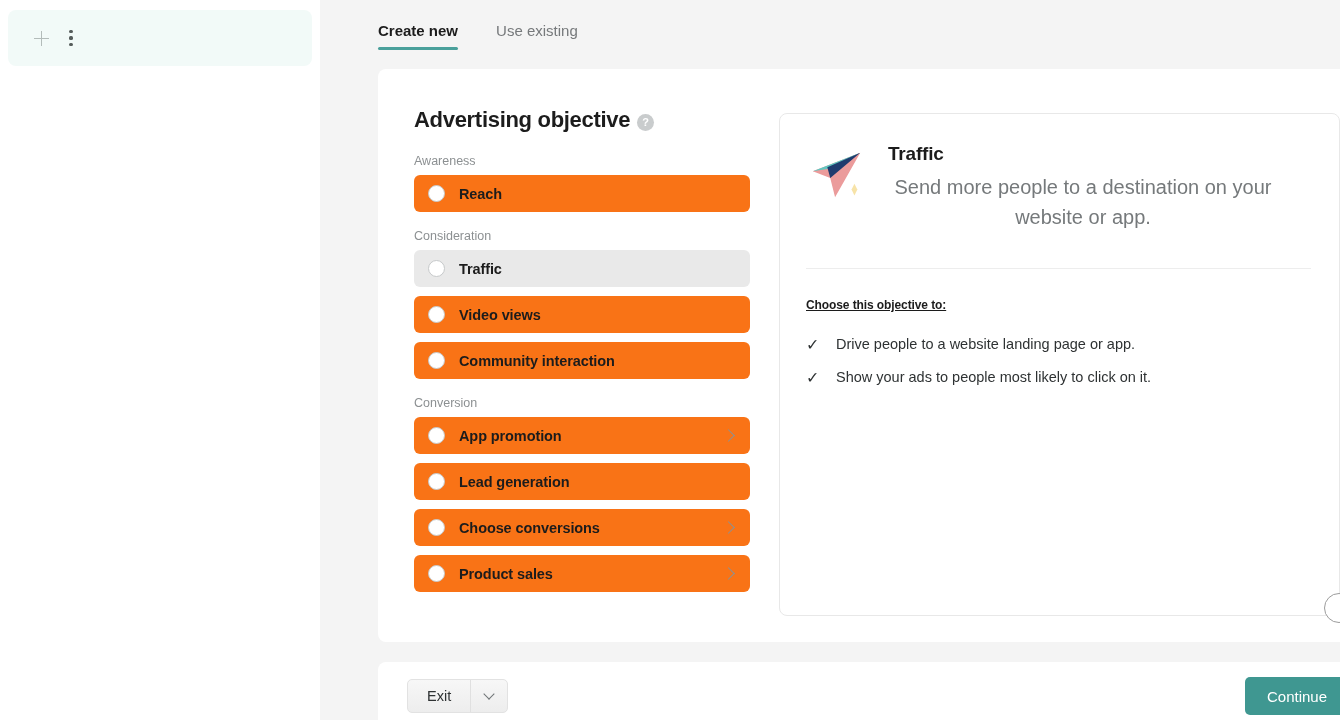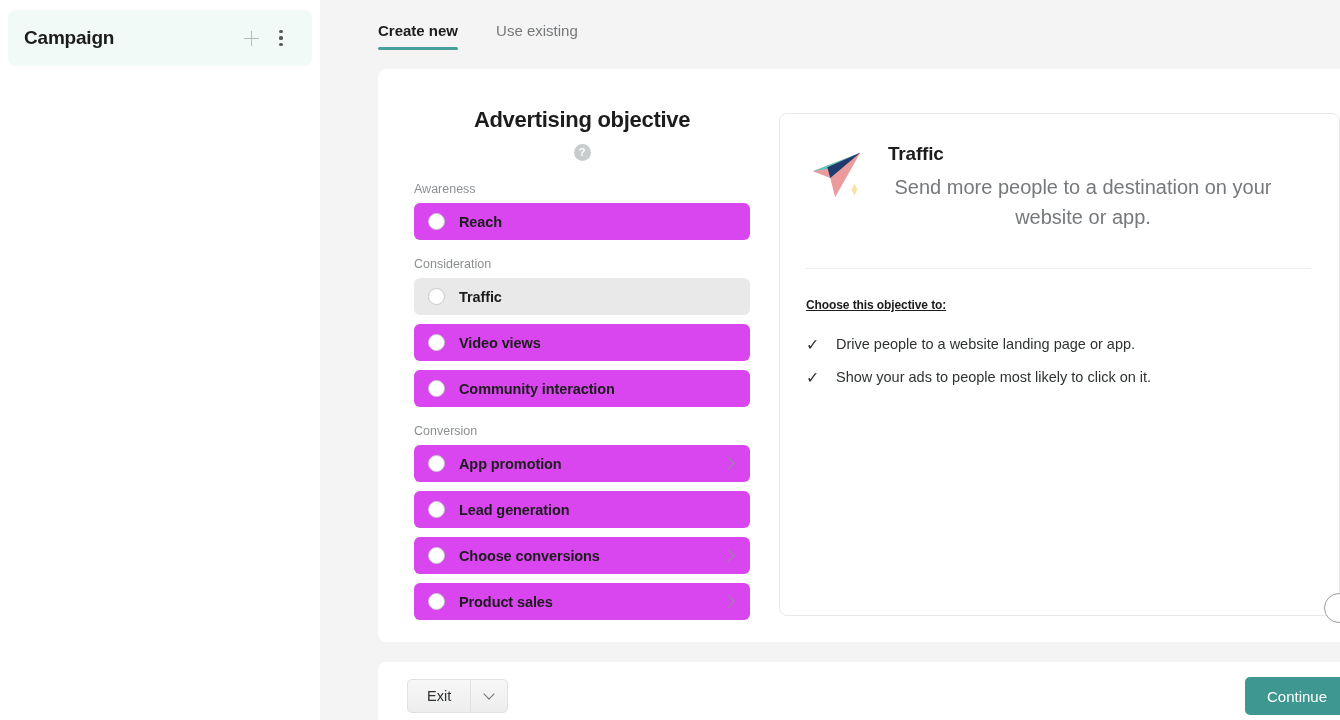--- a/index.html
+++ b/index.html
@@ -147,21 +147,20 @@
   #objective-col {
     width: 336px;
     flex: 0 0 336px;
   }
 
   #objective-heading-row {
     display: flex;
     align-items: center;
     gap: 7px;
     margin-bottom: 21px;
-    flex-direction: column;
   }
 
   #objective-heading {
     font-size: 22px;
     font-weight: bold;
     letter-spacing: -0.3px;
     color: #1c1c1c;
   }
 
   .help-icon {
@@ -181,21 +180,21 @@
 
   .group-label {
     font-size: 12.5px;
     color: #8c9092;
     margin: 0 0 7px 0;
   }
   .group-label.spaced { margin-top: 17px; }
 
   .option-row {
     height: 37px;
-    background: #d946ef;
+    background: #f97316;
     border-radius: 6px;
     display: flex;
     align-items: center;
     padding: 0 13px 0 14px;
     margin-bottom: 9px;
     cursor: pointer;
   }
 
   .option-row.selected {
     background: #e9e9e9;
@@ -377,21 +376,20 @@
     font-family: "Liberation Sans", sans-serif;
   }
 </style>
 </head>
 <body>
 
 <div id="page-bg"></div>
 
 <div id="sidebar">
   <div id="sidebar-header">
-    <div id="sidebar-title">Campaign</div>
     <div class="side-icon-btn">
       <span class="plus-glyph"></span>
     </div>
     <div class="side-icon-btn">
       <span class="kebab-glyph">
           <i></i>
           <i></i>
           <i></i>
         </span>
     </div>

